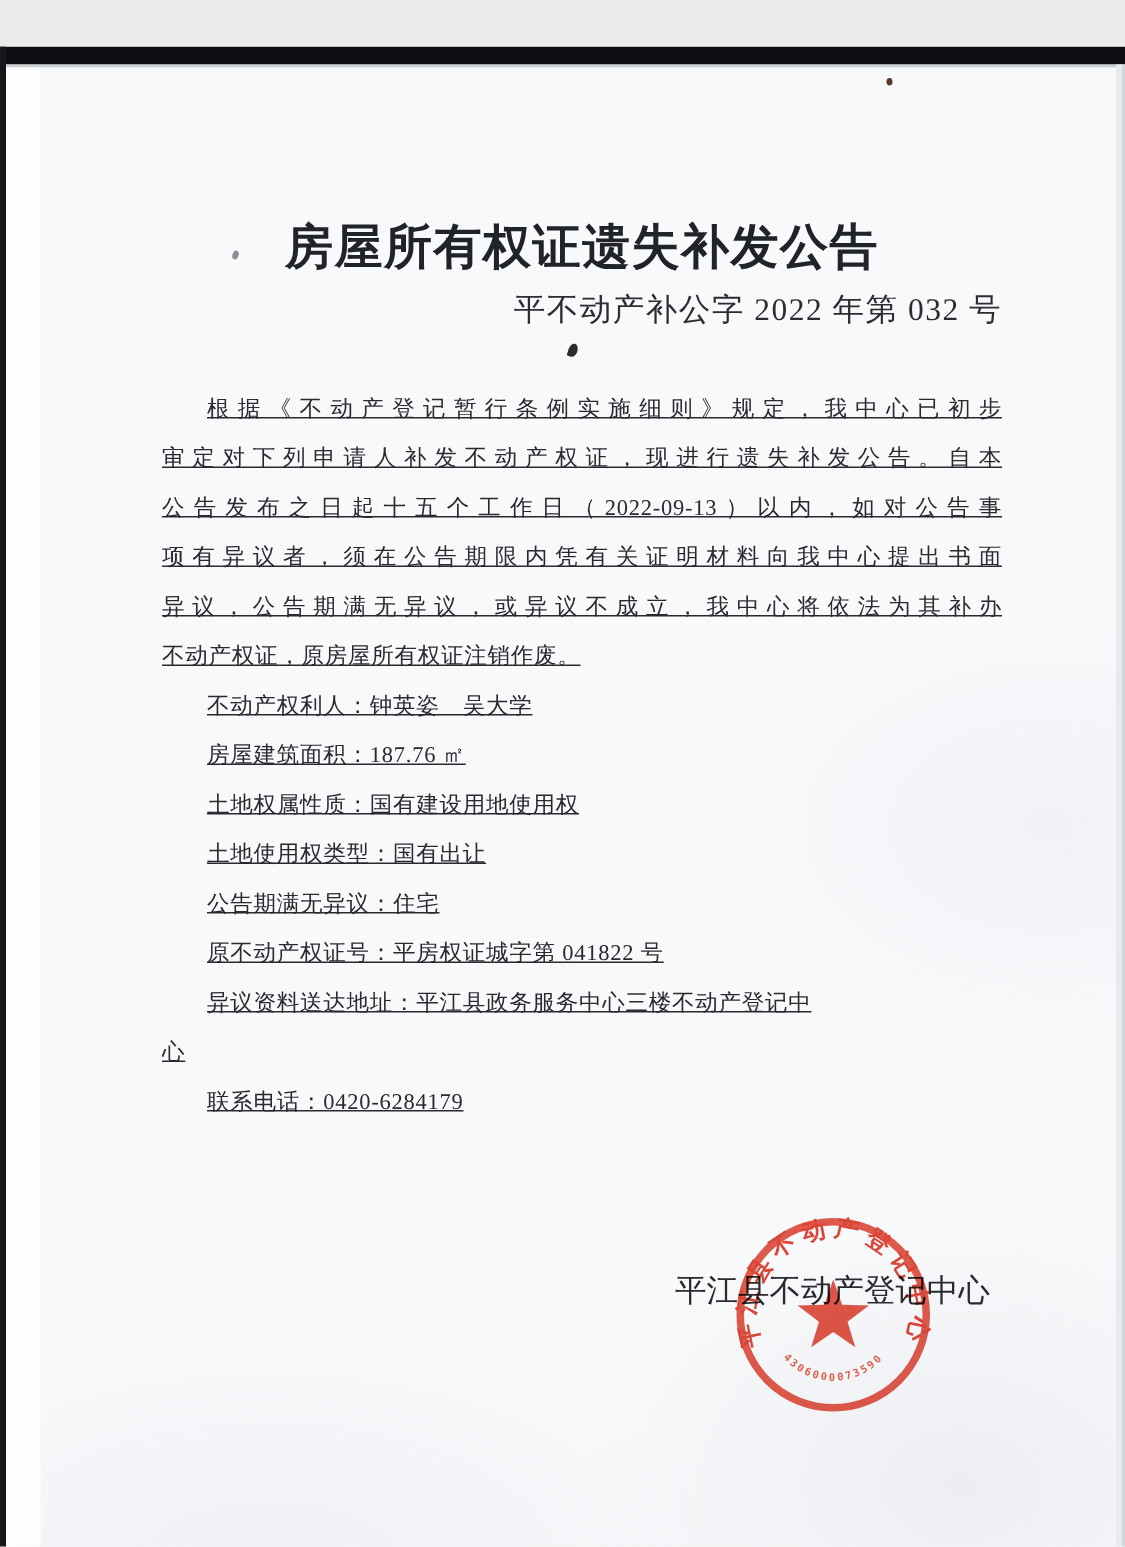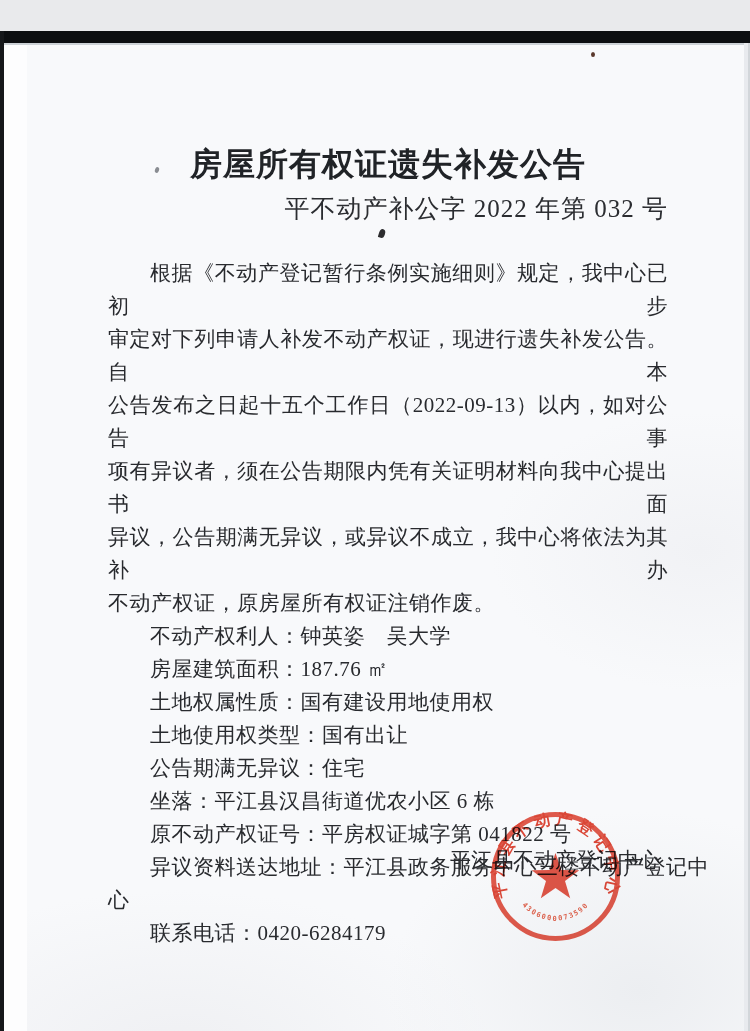--- a/index.html
+++ b/index.html
@@ -36,25 +36,25 @@
   .content{position:absolute;left:108px;top:0;width:560px;color:var(--ink);}
 
   .title{
     position:absolute;left:0;top:112px;width:560px;
     text-align:center;
     font-family:"Liberation Sans","DejaVu Sans",sans-serif;
     font-weight:700;font-size:32px;letter-spacing:1px;color:#202327;
   }
   .doc-number{
     position:absolute;left:0;top:161px;width:560px;
-    text-align:right;font-size:25px;letter-spacing:1px;color:#2b2d31;
+    text-align:right;font-size:21px;letter-spacing:1px;color:#2b2d31;
   }
   .text-block{
     position:absolute;left:0;top:226px;width:560px;
-    font-size:21px;line-height:33px;letter-spacing:.5px;color:var(--ink);
+    font-size:15px;line-height:33px;letter-spacing:.5px;color:var(--ink);text-decoration:underline;
   }
   .line{width:560px;}
   .jline{text-align:justify;text-align-last:justify;}
   .indent{text-indent:2em;}
   .detail{padding-left:2em;}
   .no-indent{padding-left:0;}
 
   .signature{
     position:absolute;left:430px;top:813px;width:250px;
     text-align:center;font-size:21px;line-height:33px;color:var(--ink);
@@ -101,21 +101,20 @@
       <div class="line jline">公告发布之日起十五个工作日（2022-09-13）以内，如对公告事</div>
       <div class="line jline">项有异议者，须在公告期限内凭有关证明材料向我中心提出书面</div>
       <div class="line jline">异议，公告期满无异议，或异议不成立，我中心将依法为其补办</div>
       <div class="line">不动产权证，原房屋所有权证注销作废。</div>
 
       <div class="line detail">不动产权利人：钟英姿　吴大学</div>
       <div class="line detail">房屋建筑面积：187.76 ㎡</div>
       <div class="line detail">土地权属性质：国有建设用地使用权</div>
       <div class="line detail">土地使用权类型：国有出让</div>
       <div class="line detail">公告期满无异议：住宅</div>
-      <div class="line detail">坐落：平江县汉昌街道优农小区 6 栋</div>
       <div class="line detail">原不动产权证号：平房权证城字第 041822 号</div>
       <div class="line detail">异议资料送达地址：平江县政务服务中心三楼不动产登记中</div>
       <div class="line no-indent">心</div>
       <div class="line detail">联系电话：0420-6284179</div>
     </div>
 
   </div>
 
   <div class="signature">
     <div>平江县不动产登记中心</div>

